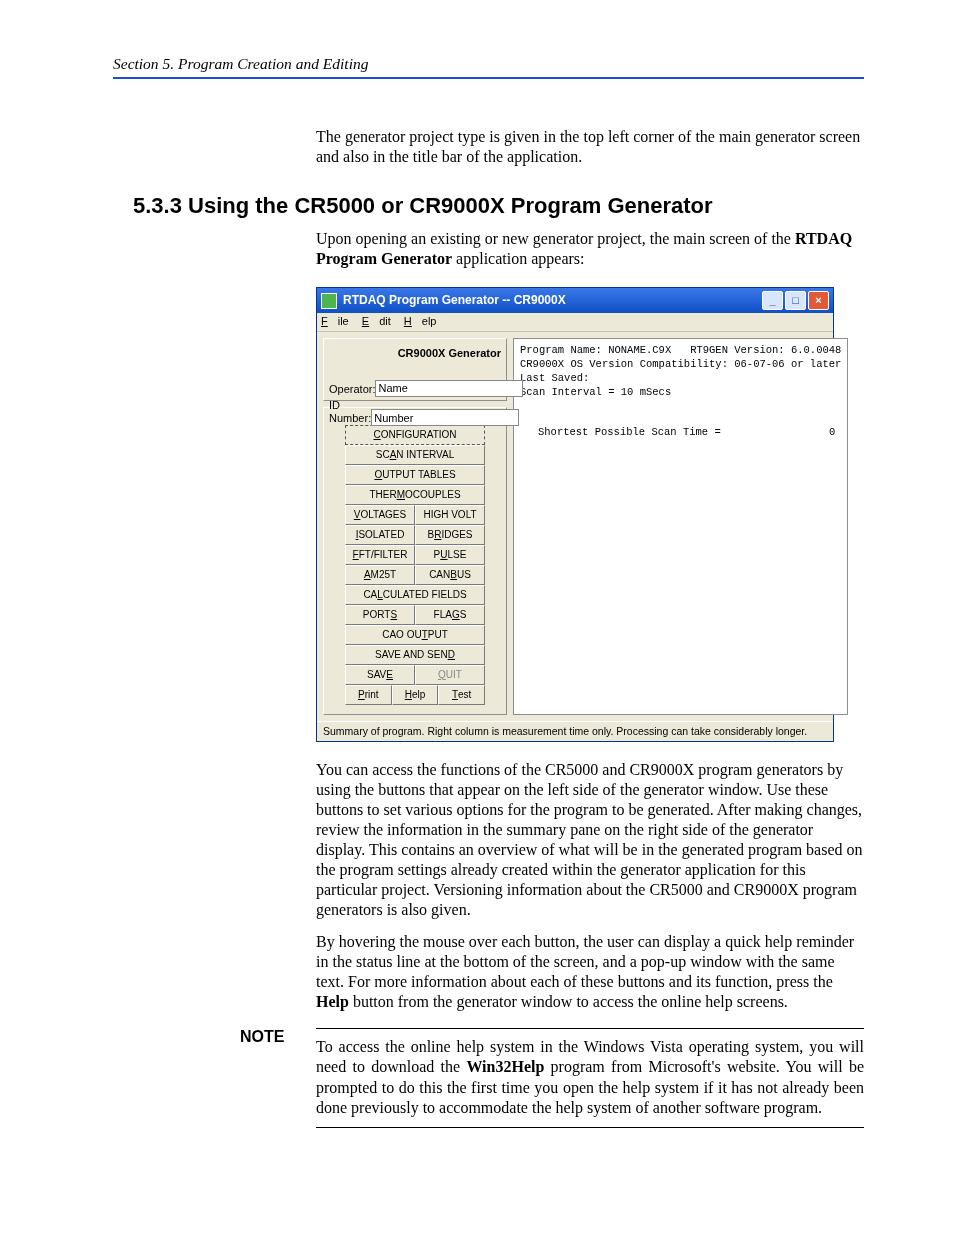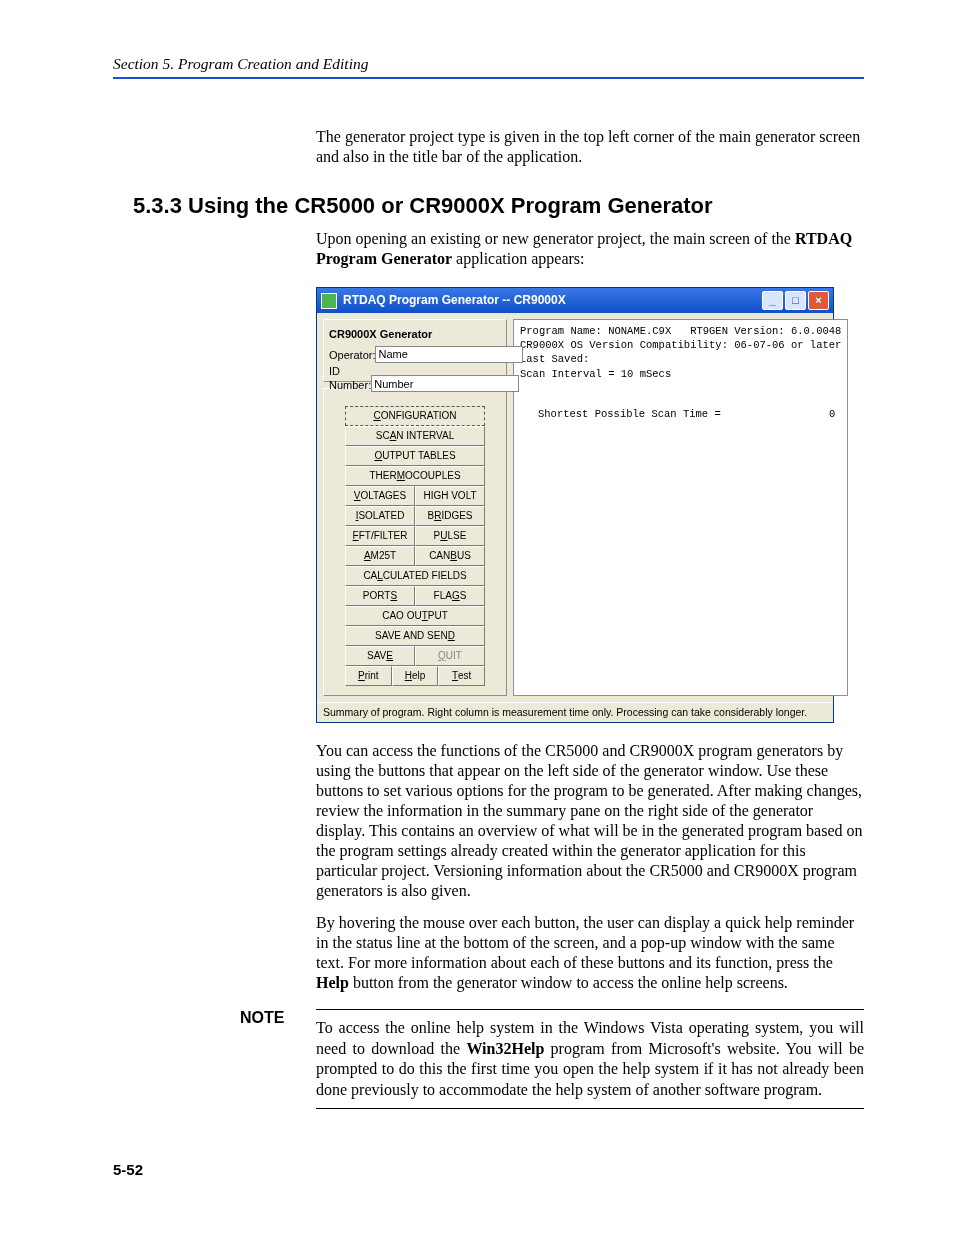--- a/index.html
+++ b/index.html
@@ -98,23 +98,23 @@
     padding:5px;
   }
   .left-panel { width: 172px; }
   .left-top {
     height: 48px;
     position: relative;
     padding-top: 3px;
   }
   .lt-title {
     font-weight: bold;
-    text-align: left;
+    text-align: right;
     font-size: 11px;
-    margin-bottom: 4px;
+    margin-bottom: 19px;
   }
   .lt-row { display:flex; align-items:flex-end; margin-bottom:2px; font-size:11px; }
   .lt-row label { width: 58px; }
   .lt-row input {
     flex:1;
     height:15px;
     border:1px solid #888;
     font-size:11px;
     padding: 0 2px;
     background:#fff;
@@ -210,20 +210,25 @@
       <div class="titlebar">
         <div class="titlebar-left">
           <span class="title-icon"></span>
           <span>RTDAQ Program Generator -- CR9000X</span>
         </div>
         <div class="win-btns">
           <div class="win-btn">_</div>
           <div class="win-btn">□</div>
           <div class="win-btn close">×</div>
         </div>
+      </div>
+      <div class="menubar">
+        <span><span class="u">F</span>ile</span>
+        <span><span class="u">E</span>dit</span>
+        <span><span class="u">H</span>elp</span>
       </div>
       <div class="client">
         <div style="display:flex; flex-direction:column; gap:6px;">
           <div class="panel left-panel">
             <div class="left-top">
               <div class="lt-title">CR9000X Generator</div>
               <div class="lt-row">
                 <label>Ope<span class="u">r</span>ator:</label>
                 <input value="Name" style="">
               </div>
@@ -309,14 +314,13 @@
     </p>
   </div>
 
   <div class="note-block">
     <div class="note-label">NOTE</div>
     <div class="note-text">
       <span>To access the online help system in the Windows Vista operating system, you will need to download the </span><b>Win32Help</b><span> program from Microsoft's website.  You will be prompted to do this the first time you open the help system if it has not already been done previously to accommodate the help system of another software program.</span>
     </div>
   </div>
 
-  <div class="page-number">5-52</div>
 </div>
 
 </body></html>

